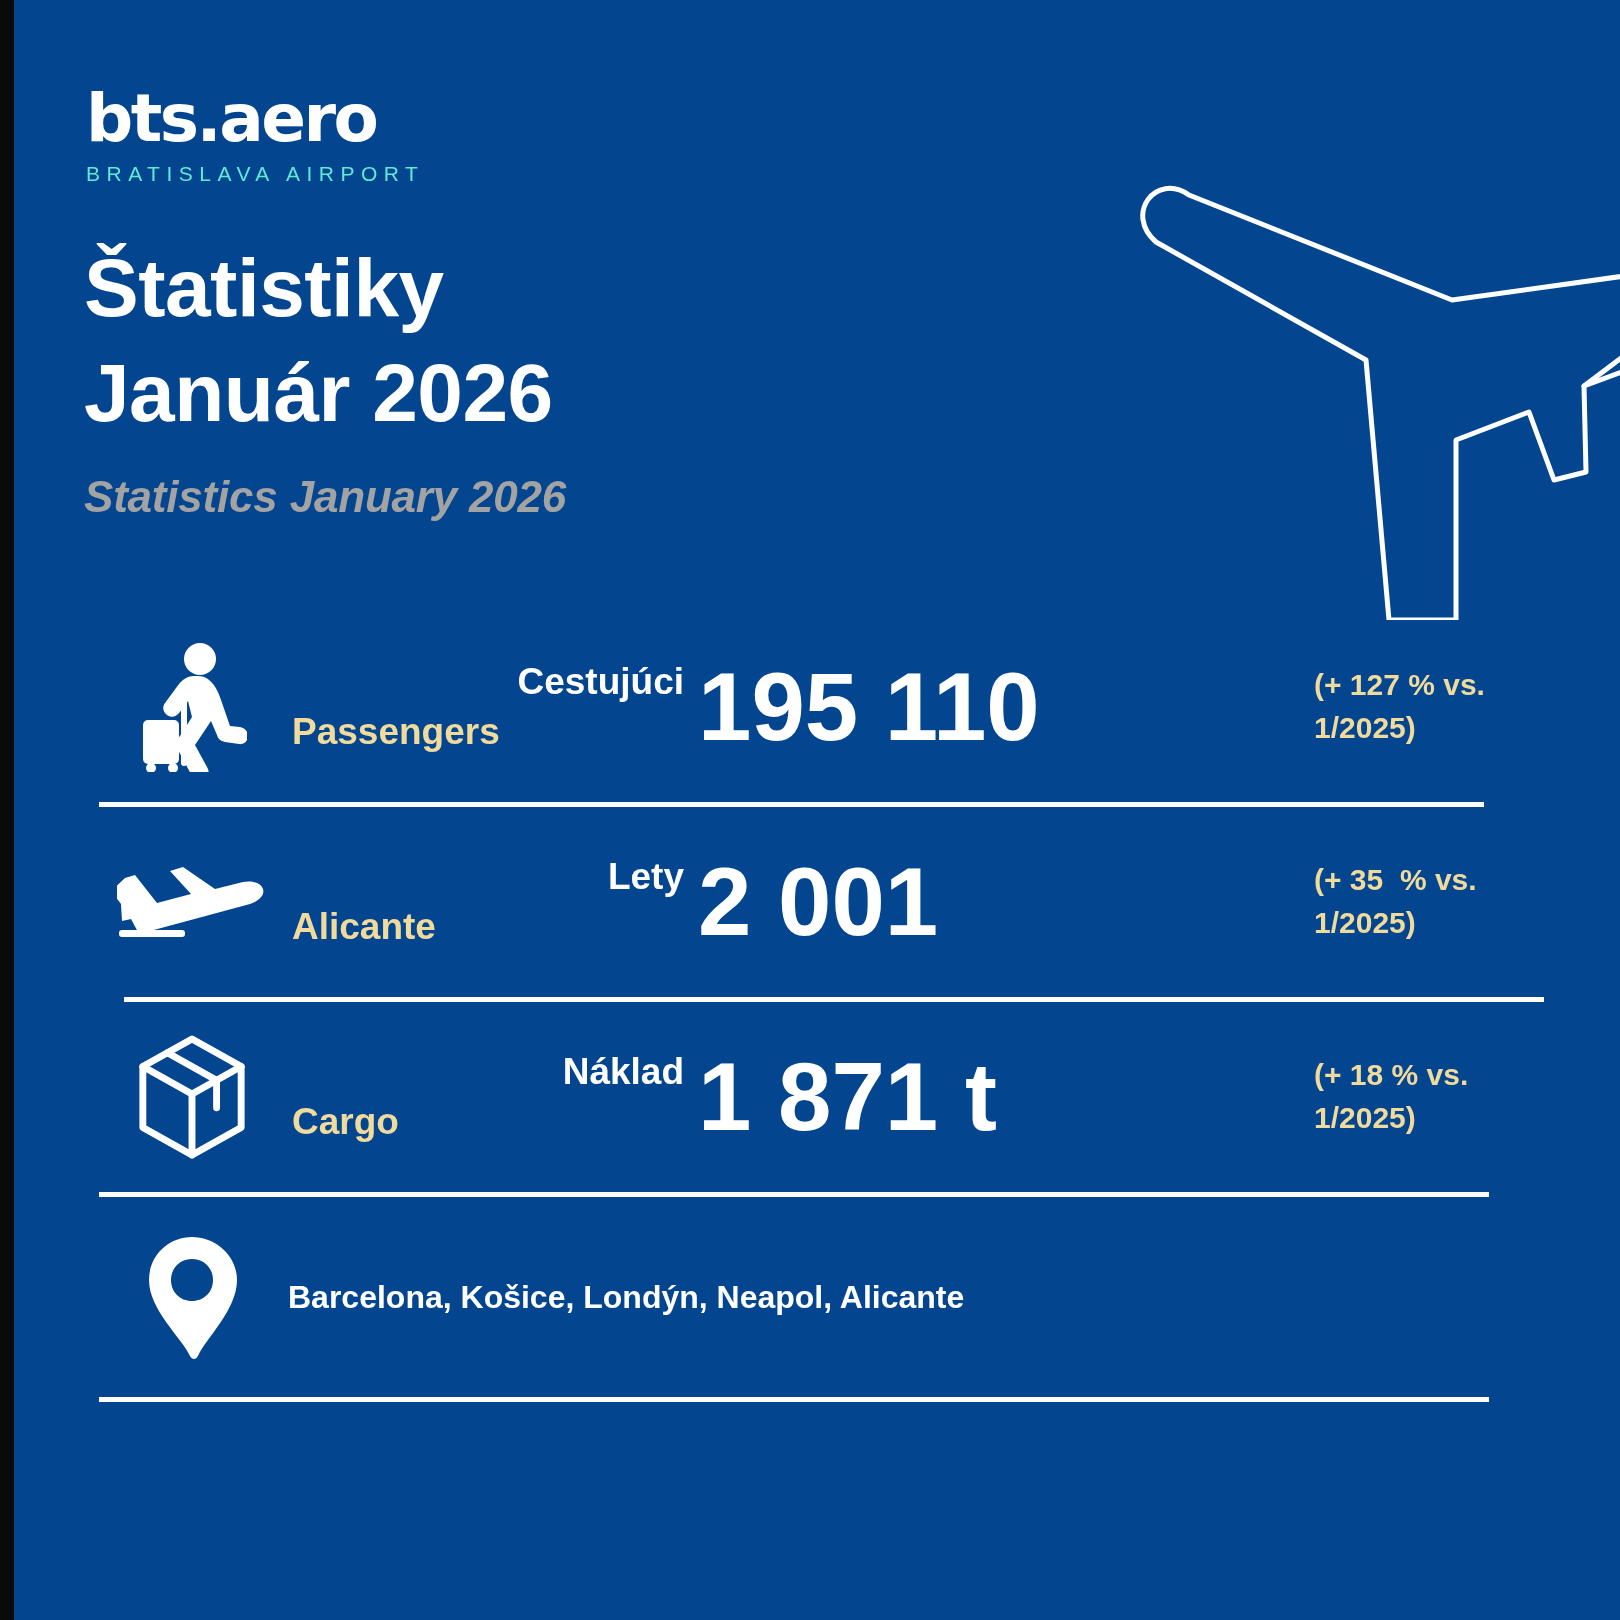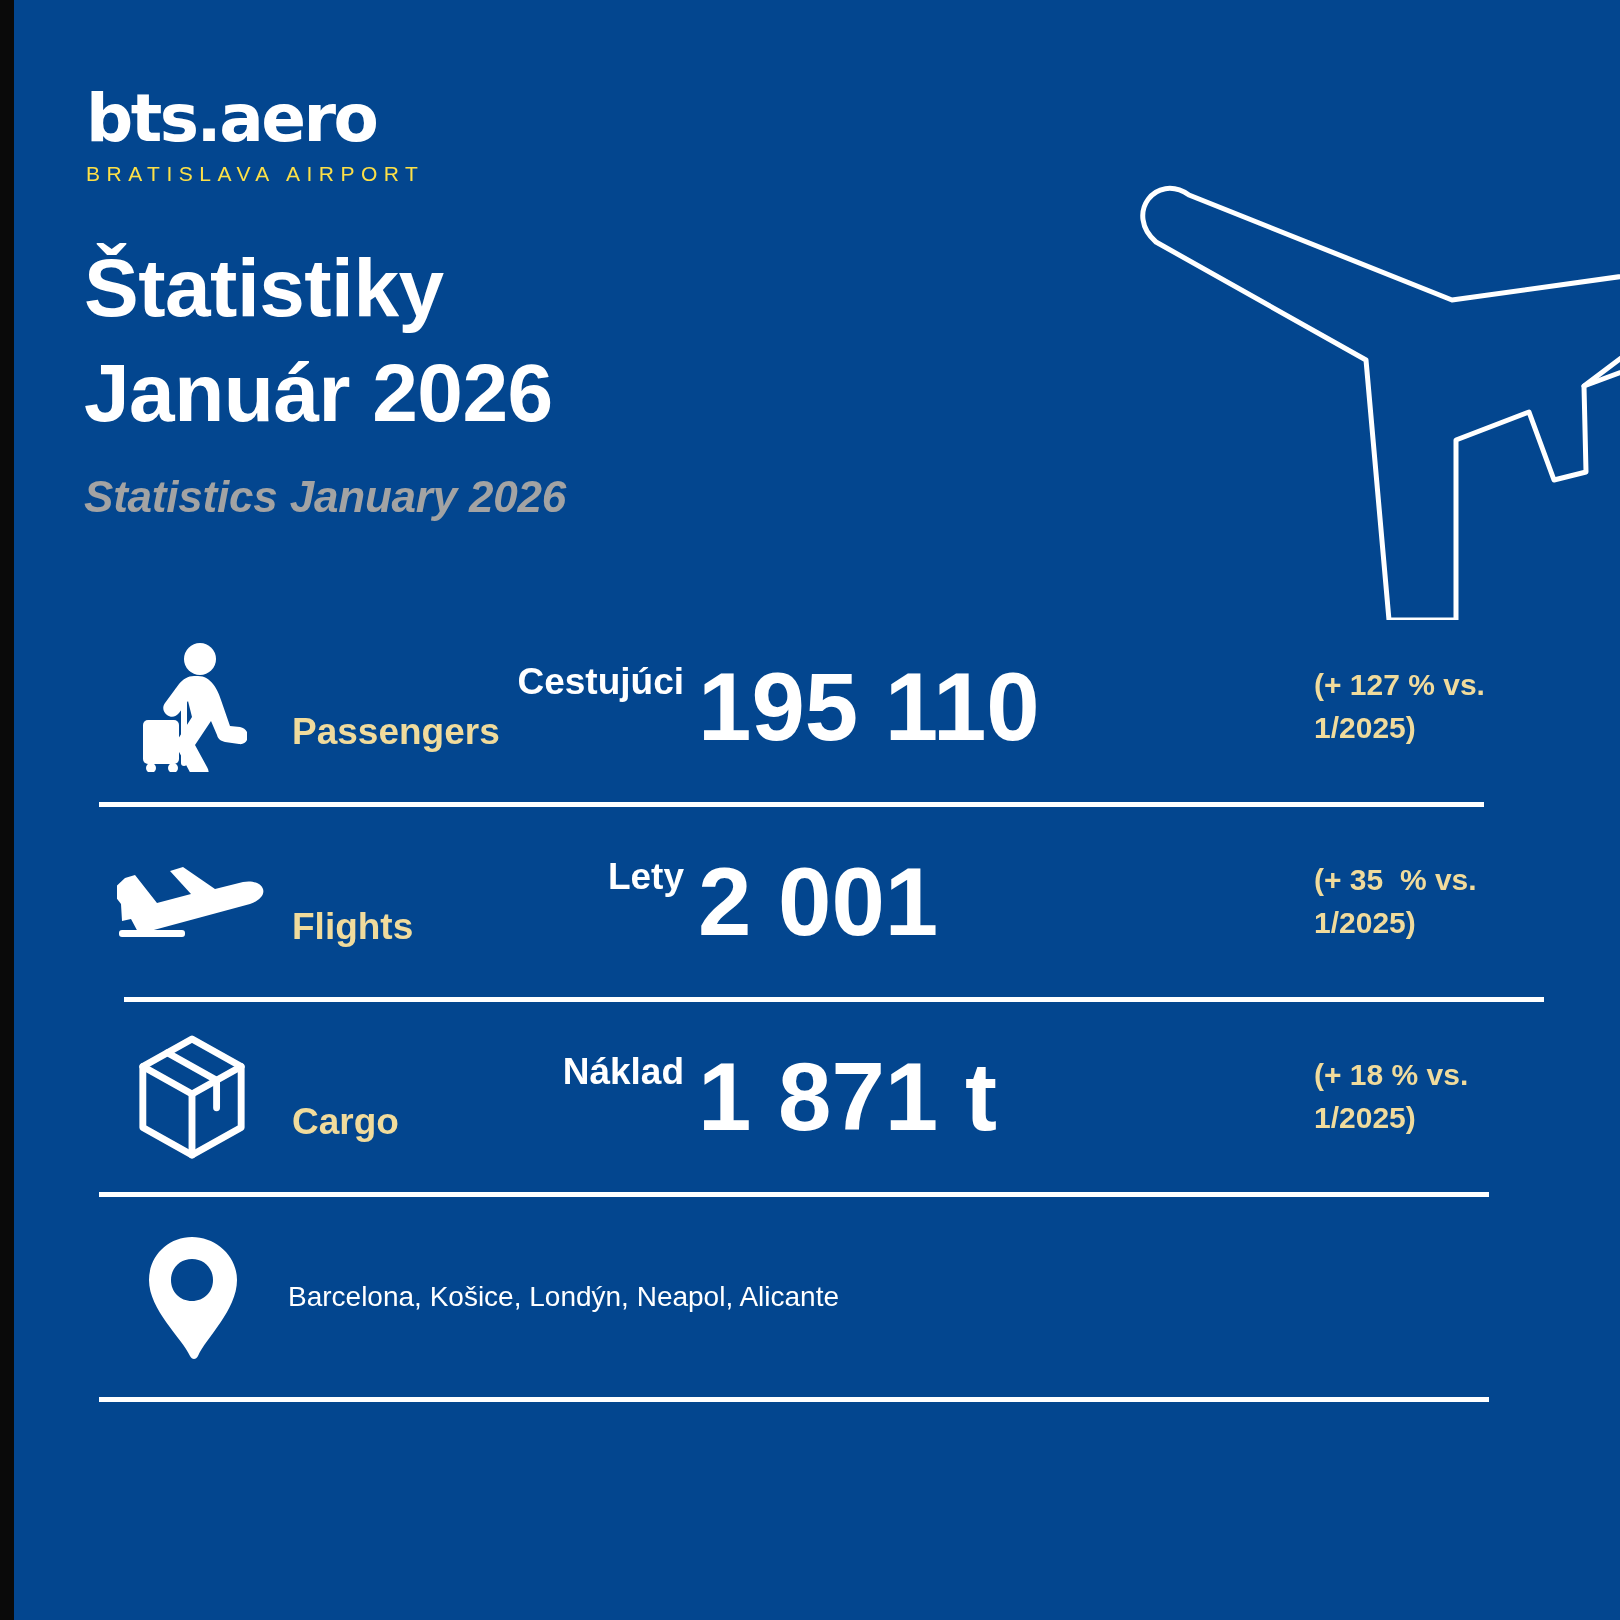--- a/index.html
+++ b/index.html
@@ -40,21 +40,21 @@
     letter-spacing: -2.5px;
     line-height: 1;
     color: #ffffff;
     font-family: "DejaVu Sans", sans-serif;
   }
   .logo-sub {
     margin-top: 10px;
     font-size: 21px;
     letter-spacing: 6.5px;
     font-weight: 400;
-    color: #fde047;
+    color: #5eead4;
   }
 
   
   .title-block {
     position: absolute;
     left: 70px;
     top: 236px;
     width: 820px;
   }
   .title-main {
@@ -132,22 +132,22 @@
     white-space: pre-wrap;
   }
 
   
   .row.destinations { height: 200px; }
   .row.destinations .row-labels { flex: 0 0 430px; }
   .row.destinations .label-sk,
   .row.destinations .label-en { font-size: 34px; }
   .row.destinations .dest-value {
     flex: 1 1 auto;
-    font-size: 28px;
-    font-weight: 400;
+    font-size: 32px;
+    font-weight: 700;
     color: #ffffff;
     line-height: 1.45;
     padding-left: 14px;
   }
 
   
   .divider {
     height: 5px;
     background: #ffffff;
     margin: 0 auto;
@@ -225,21 +225,21 @@
 
     <div class="row">
       <div class="row-icon">
         <svg viewBox="0 0 150 80" width="150" height="80" fill="#ffffff">
           <path d="M8 16 l10 -3 22 28 34 -9 -21 -23 13 -4 32 22 28 -7 c9 -2 18 1 20 7 2 6 -4 12 -13 15 l-111 30 -8 -15 -9 2 -1 -17 -10 -13 z"></path>
           <rect x="2" y="68" width="66" height="7" rx="3"></rect>
         </svg>
       </div>
       <div class="row-labels">
         <div class="label-sk">Lety</div>
-        <div class="label-en">Flights</div>
+        <div class="label-en">Alicante</div>
       </div>
       <div class="row-value">2 001</div>
       <div class="row-delta">(+ 35  % vs. 1/2025)</div>
     </div>
 
     <div class="divider div-2"></div>
 
     <div class="row">
       <div class="row-icon">
         <svg viewBox="0 0 120 130" width="118" height="128" fill="none" stroke="#ffffff" stroke-width="7" stroke-linejoin="round" stroke-linecap="round">

